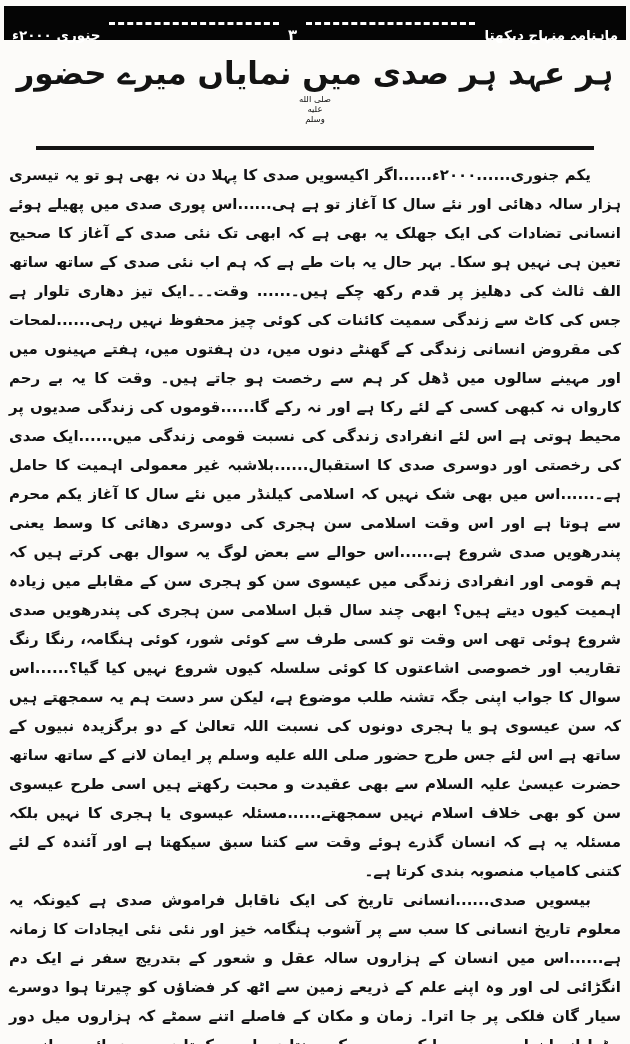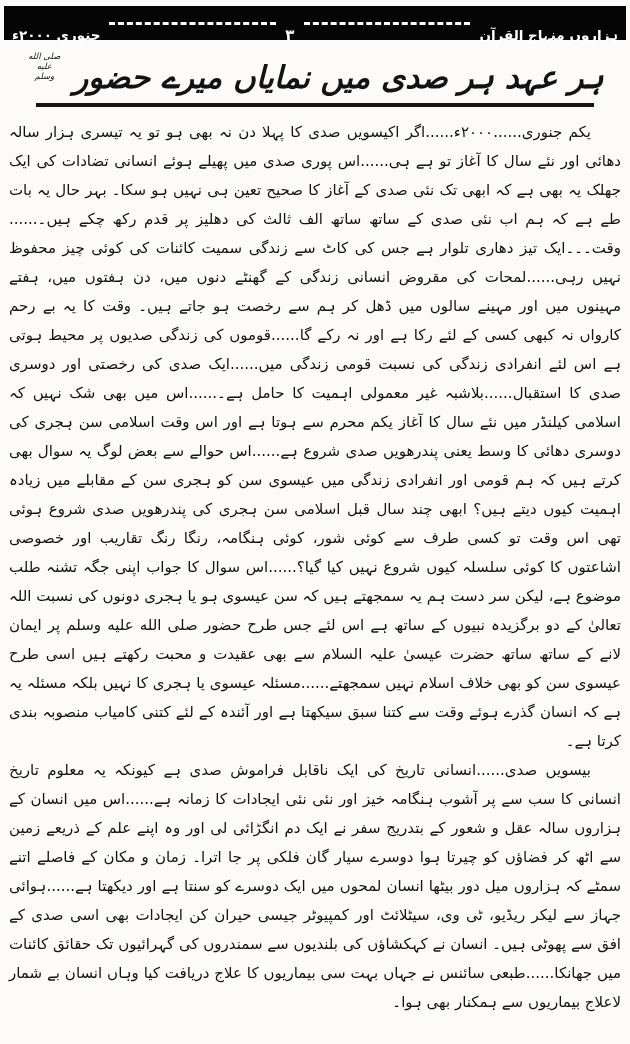--- a/index.html
+++ b/index.html
@@ -33,21 +33,21 @@
   .topbar .hdr-text { white-space: nowrap; margin-top: 24px; }
   .topbar .dash {
     flex: 1 1 auto;
     border-top: 3px dashed #ffffff;
     margin: 0 9px;
     height: 0;
   }
   .topbar .pageno { font-size: 15px; }
 
   
-  .title-wrap { text-align: center; margin-top: 12px; font-style: italic; }
+  .title-wrap { text-align: center; margin-top: 12px; }
   .title {
     display: inline;
     font-size: 31px;
     font-weight: bold;
     line-height: 1.4;
     letter-spacing: 0;
   }
   .honorific {
     display: inline-block;
     width: 36px;
@@ -68,29 +68,30 @@
   
   .body-text {
     padding: 11px 9px 0 9px;
     font-size: 15px;
     line-height: 29px;
     text-align: justify;
   }
   .body-text p {
     margin: 0;
     text-indent: 30px;
+    font-weight: bold;
   }
 </style>
 </head>
 <body>
 
 <div class="page">
 
   <header class="topbar">
-    <span class="hdr-text">ہزاروں منہاج القرآن</span>
+    <span class="hdr-text">ماہنامہ منہاج دیکھتا</span>
     <span class="dash"></span>
     <span class="hdr-text pageno">۳</span>
     <span class="dash"></span>
     <span class="hdr-text">جنوری ۲۰۰۰ء</span>
   </header>
 
   <div class="title-wrap">
     <h1 class="title"><span>ہر عہد ہر صدی میں نمایاں میرے حضور</span> <span class="honorific">صلى الله عليه وسلم</span></h1>
     <div class="title-underline"></div>
   </div>

